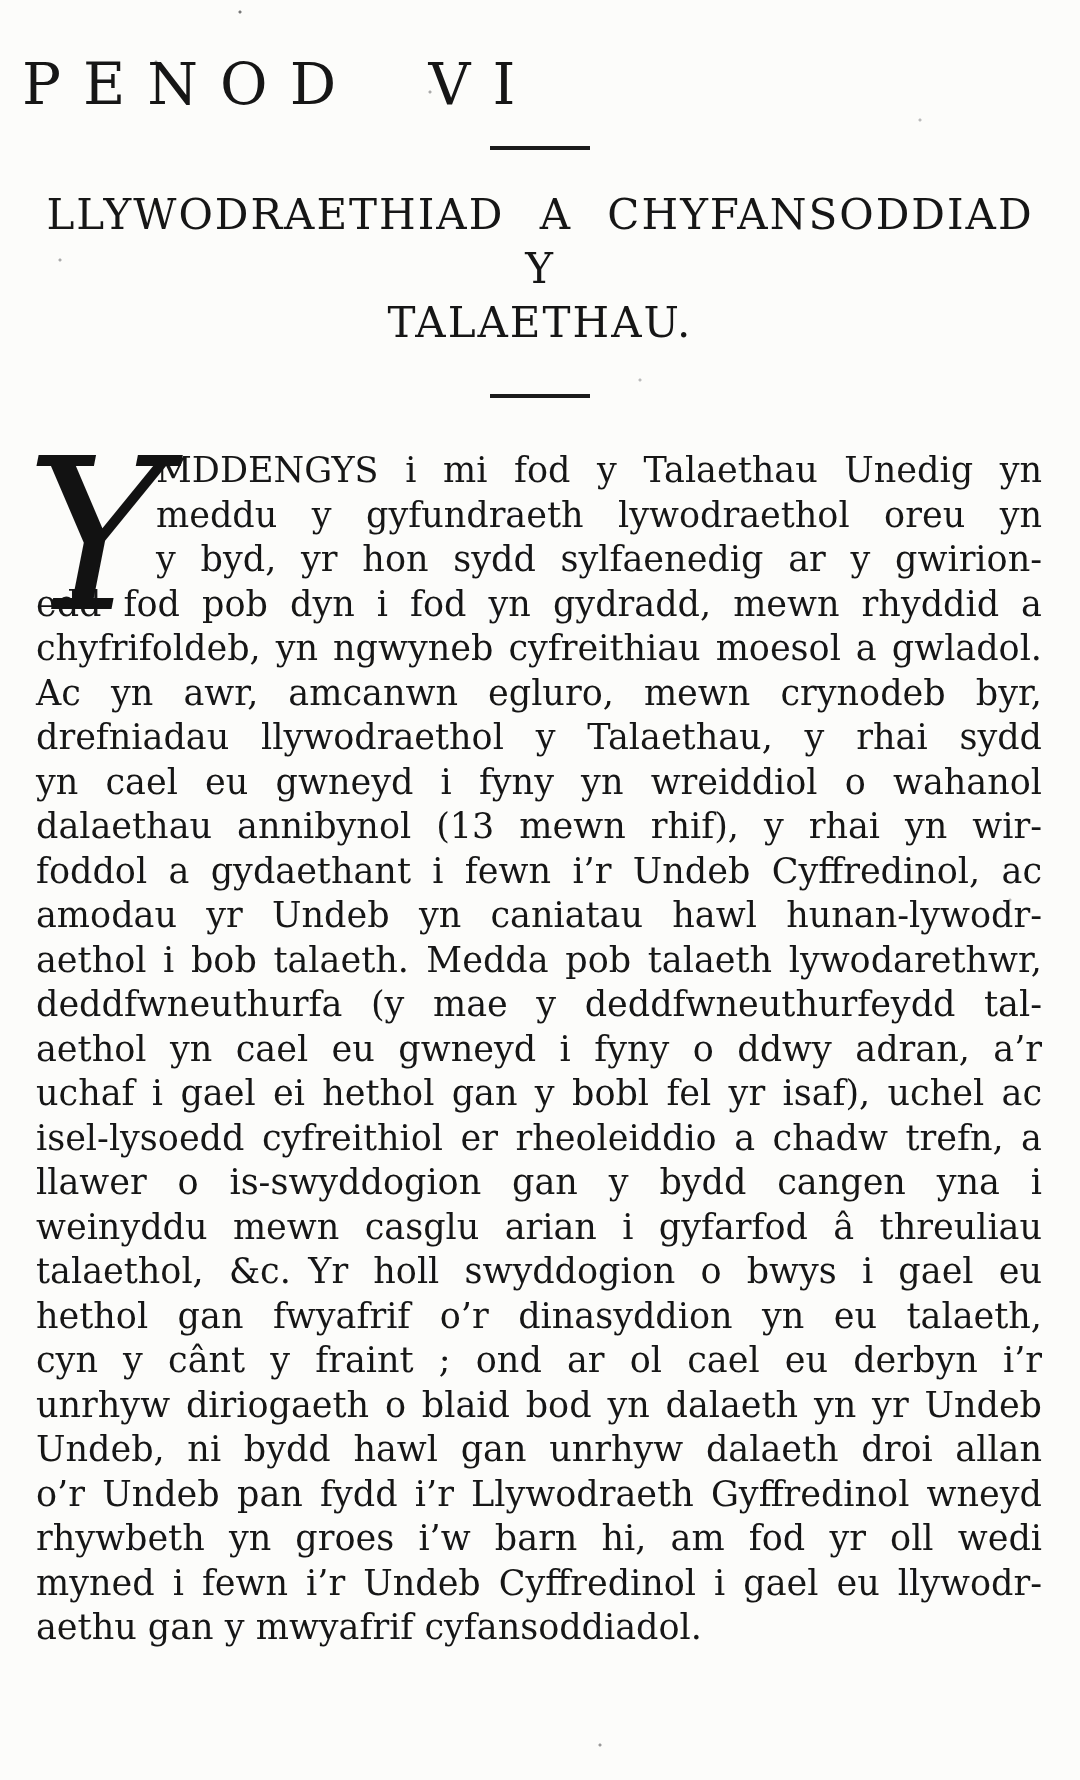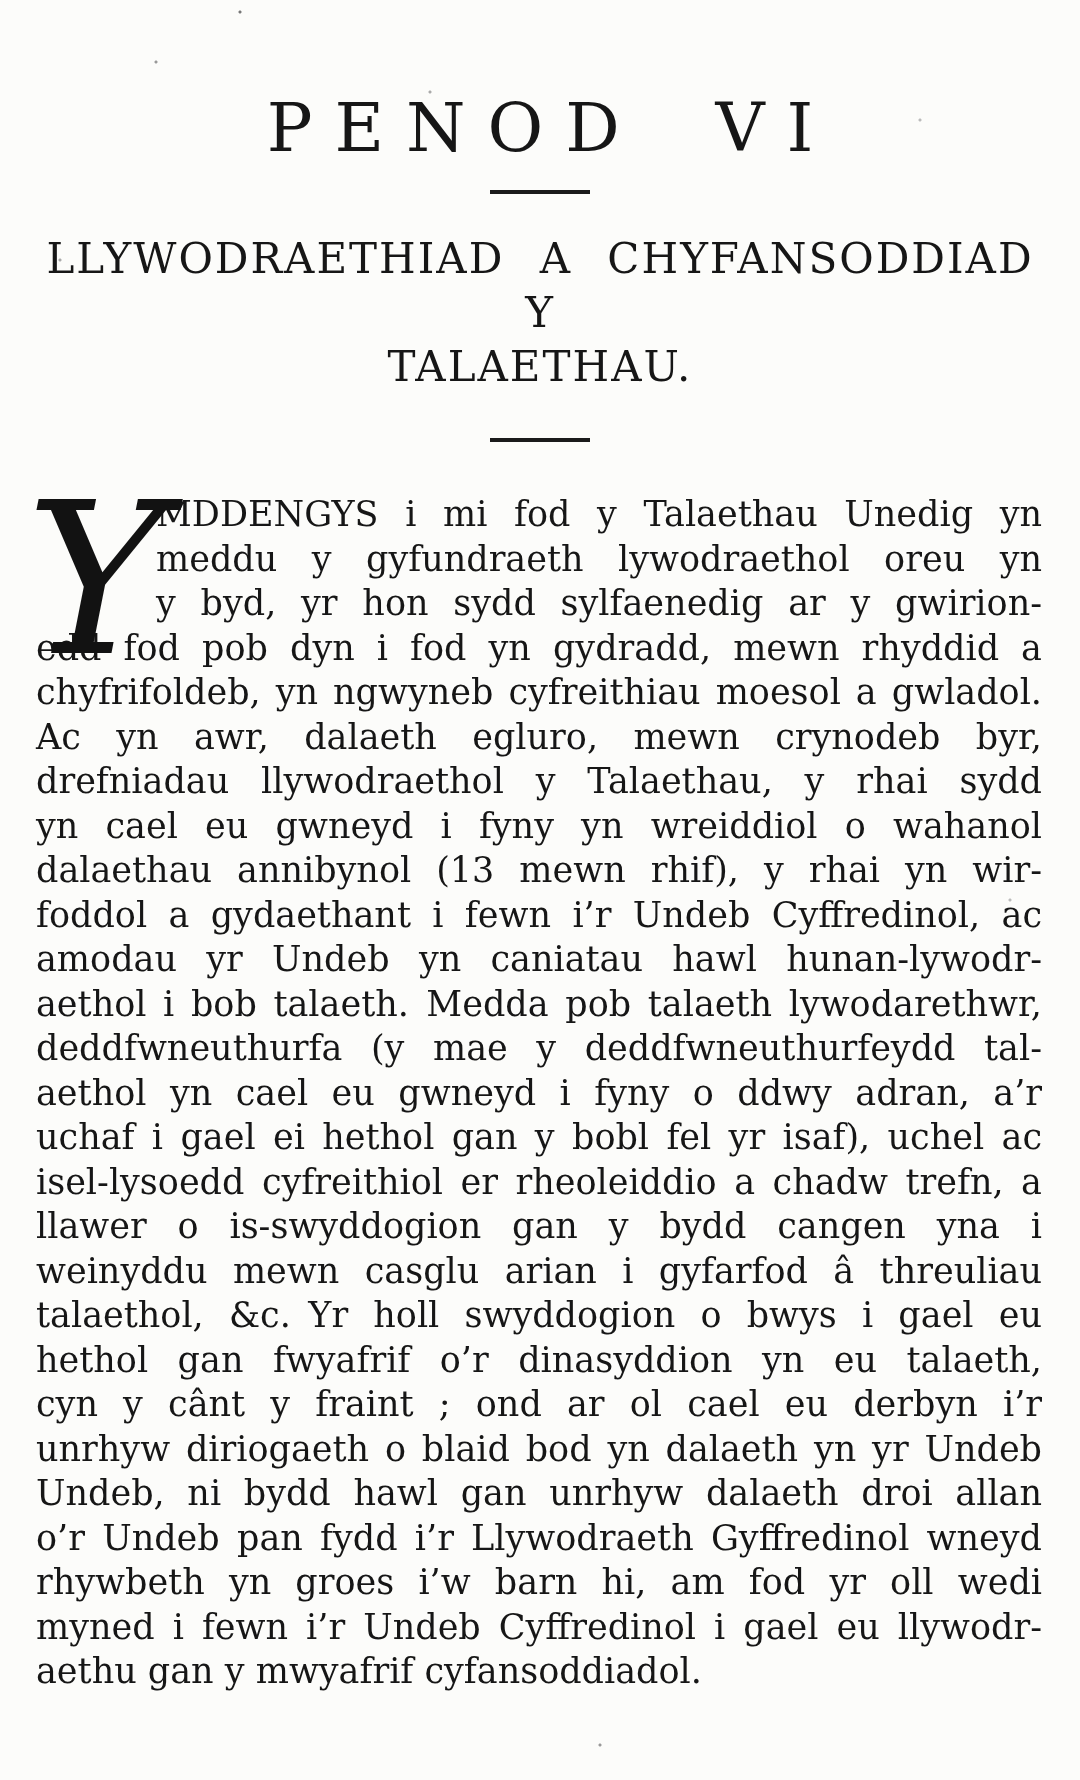--- a/index.html
+++ b/index.html
@@ -15,23 +15,23 @@
       radial-gradient(circle 2px at 640px 380px, #bbb 0, #bbb 1px, transparent 2px),
       radial-gradient(circle 2px at 1010px 900px, #bbb 0, #bbb 1px, transparent 2px),
       radial-gradient(circle 2px at 600px 1745px, #999 0, #999 1px, transparent 2px),
       #fcfcfa;
     color:#161616;
     font-family:"DejaVu Serif","Liberation Serif",serif;
     overflow:hidden;
   }
   .chapter-heading{
     margin:0;
-    padding-top:96px;
-    text-align:center;
-    font-size:68px;
+    padding-top:52px;
+    text-align:left;
+    font-size:58px;
     font-weight:normal;
     letter-spacing:22px;
     word-spacing:30px;
     line-height:64px;
     text-indent:22px; 
   }
   .rule{
     width:100px;height:0;
     border-top:4px solid #1b1b1b;
     margin:30px auto 0 auto;
@@ -88,21 +88,21 @@
 
   <div class="rule rule2"></div>
 
   <div class="body-block">
     <span class="drop-cap">Y</span>
     <div class="body-line indent">MDDENGYS i mi fod y Talaethau Unedig yn</div>
     <div class="body-line indent">meddu y gyfundraeth lywodraethol oreu yn</div>
     <div class="body-line indent">y byd, yr hon sydd sylfaenedig ar y gwirion-</div>
     <div class="body-line">edd fod pob dyn i fod yn gydradd, mewn rhyddid a</div>
     <div class="body-line">chyfrifoldeb, yn ngwyneb cyfreithiau moesol a gwladol.</div>
-    <div class="body-line">Ac yn awr, dalaeth egluro, mewn crynodeb byr,</div>
+    <div class="body-line">Ac yn awr, amcanwn egluro, mewn crynodeb byr,</div>
     <div class="body-line">drefniadau llywodraethol y Talaethau, y rhai sydd</div>
     <div class="body-line">yn cael eu gwneyd i fyny yn wreiddiol o wahanol</div>
     <div class="body-line">dalaethau annibynol (13 mewn rhif), y rhai yn wir-</div>
     <div class="body-line">foddol a gydaethant i fewn i’r Undeb Cyffredinol, ac</div>
     <div class="body-line">amodau yr Undeb yn caniatau hawl hunan-lywodr-</div>
     <div class="body-line">aethol i bob talaeth. Medda pob talaeth lywodarethwr,</div>
     <div class="body-line">deddfwneuthurfa (y mae y deddfwneuthurfeydd tal-</div>
     <div class="body-line">aethol yn cael eu gwneyd i fyny o ddwy adran, a’r</div>
     <div class="body-line">uchaf i gael ei hethol gan y bobl fel yr isaf), uchel ac</div>
     <div class="body-line">isel-lysoedd cyfreithiol er rheoleiddio a chadw trefn, a</div>

